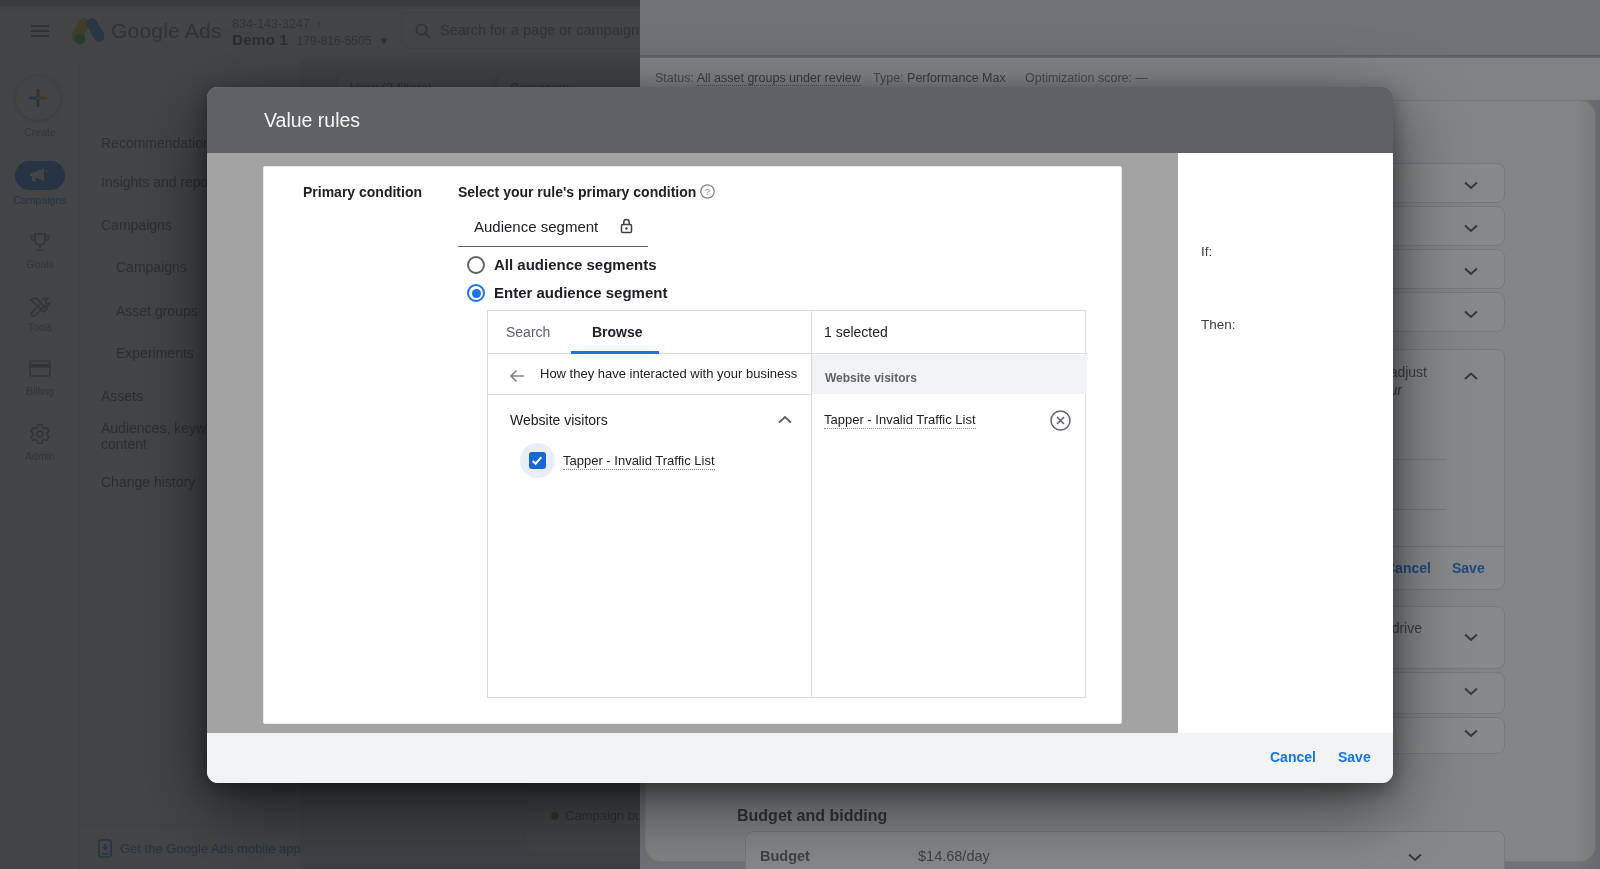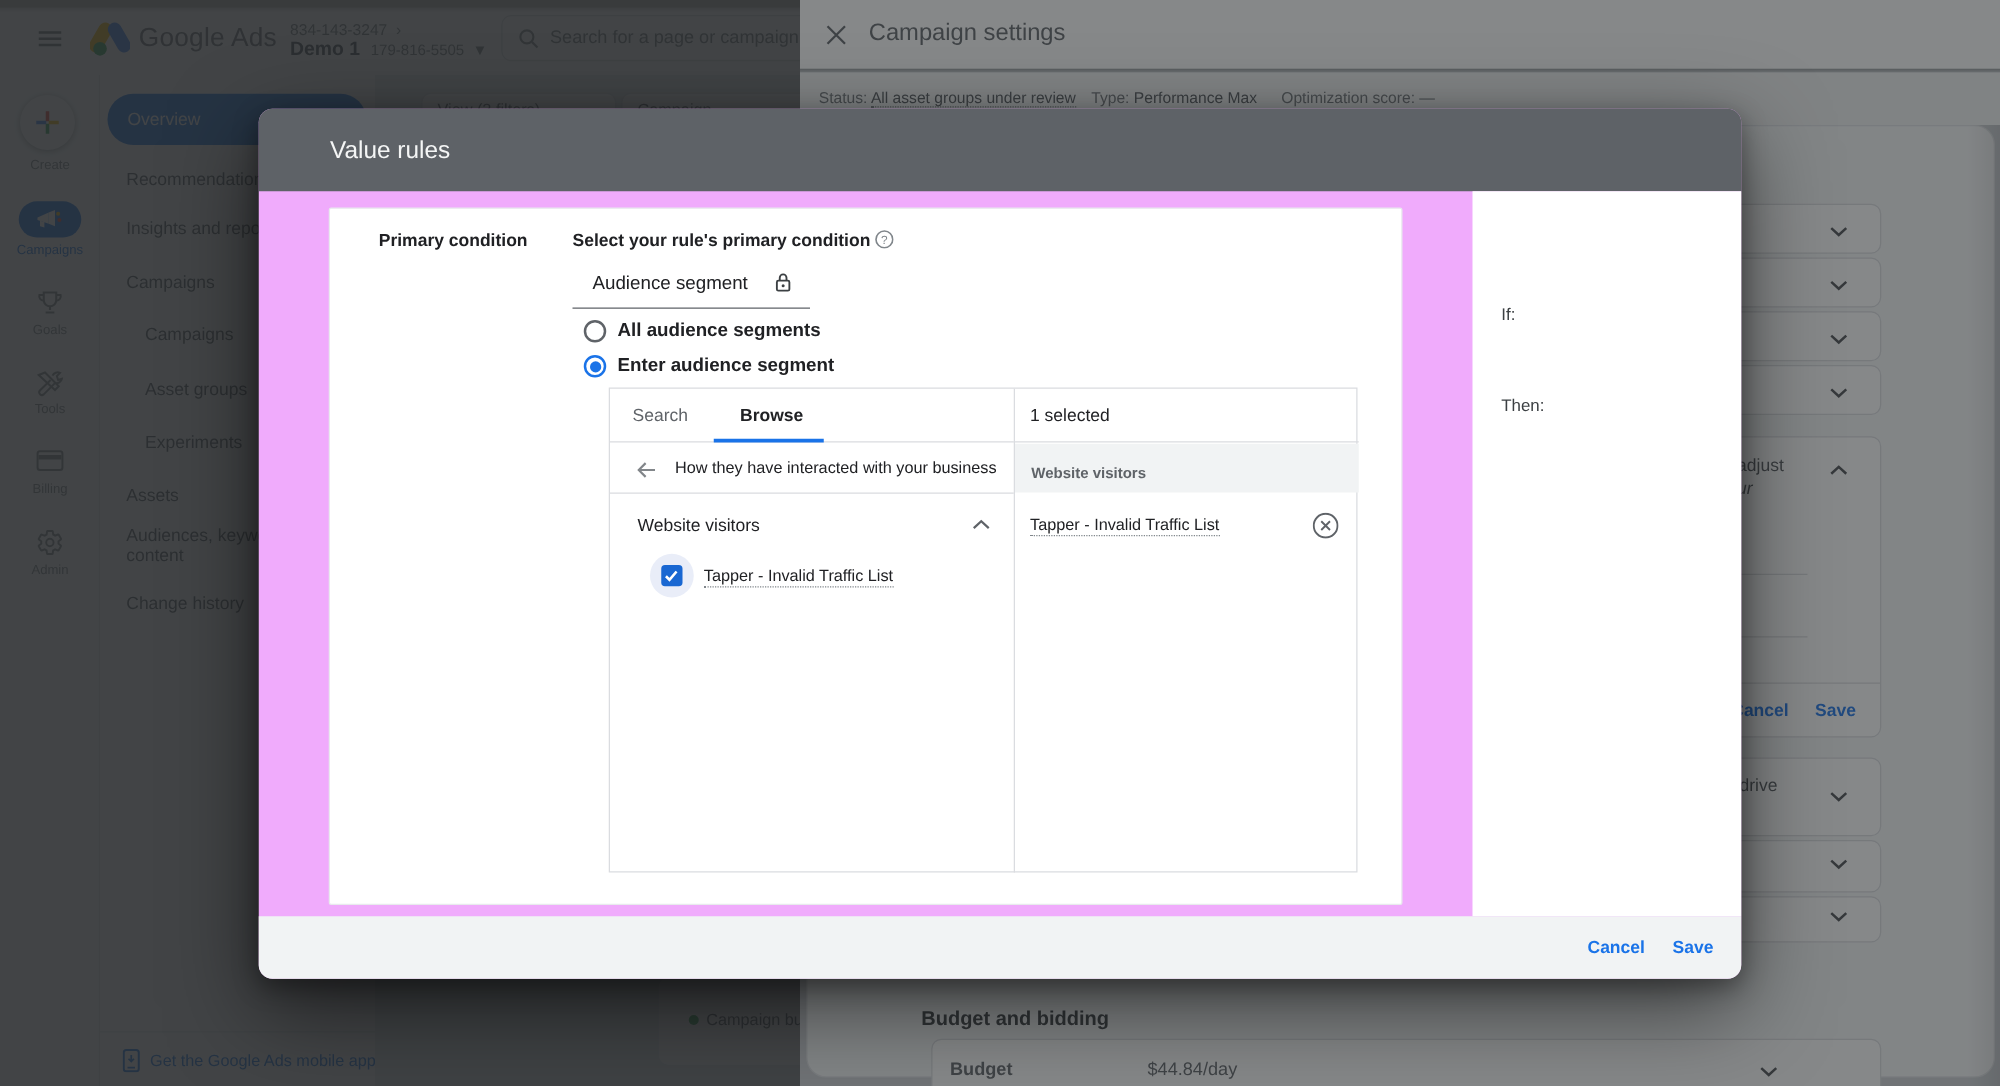--- a/index.html
+++ b/index.html
@@ -46,21 +46,21 @@
   .stat b { color:#53575c; font-weight:normal; }
   #pbody { position:absolute; left:5px; top:100px; width:951px; height:762px; background:#f6f7f8; border:1px solid #e0e2e5; border-radius:16px; }
   #redge { position:absolute; left:934px; top:100px; width:26px; height:769px; background:linear-gradient(to right, rgba(0,0,0,0), rgba(0,0,0,0.10)); }
   .pcard { position:absolute; left:105px; width:760px; background:#fff; border:1px solid #dadce0; border-radius:8px; }
   .chev { position:absolute; width:24px; height:24px; }
   .frag { position:absolute; font-size:14px; color:#53575c; white-space:nowrap; }
   #bb-title { position:absolute; left:97px; top:807px; font-size:16px; font-weight:bold; color:#3c4043; }
 
   
   #modal { position:absolute; left:207px; top:87px; width:1186px; height:696px; border-radius:11px;
-           box-shadow:0 24px 70px rgba(0,0,0,0.55), 0 6px 20px rgba(0,0,0,0.35); background:#f0abfc; }
+           box-shadow:0 24px 70px rgba(0,0,0,0.55), 0 6px 20px rgba(0,0,0,0.35); background:#a3a3a3; }
   #mhead { position:absolute; left:0; top:0; width:1186px; height:66px; background:#5e6267; border-radius:11px 11px 0 0; }
   #mhead span { position:absolute; left:57px; top:22px; font-size:19.5px; color:#f4f5f5; }
   #msidebar { position:absolute; left:971px; top:66px; width:215px; height:580px; background:#fff; }
   #mfooter { position:absolute; left:0; top:646px; width:1186px; height:50px; background:#f1f3f4; border-radius:0 0 11px 11px; }
   .mbtn { position:absolute; top:16px; font-size:14px; font-weight:bold; color:#1a73e8; }
   #mcard { position:absolute; left:56px; top:79px; width:859px; height:558px; background:#fff; border:1px solid #e8eaed; border-radius:2px; }
 
   .t14m { font-size:14px; font-weight:bold; color:#202124; white-space:nowrap; }
   .dotted { border-bottom:1px dotted #80868b; padding-bottom:1px;text-align:center; }
 </style>
@@ -132,23 +132,20 @@
       </svg>
       <div class="rail-ico" style="top:325px;">Billing</div>
 
       <svg class="abs" style="left:29px;top:363px" width="22" height="22" viewBox="0 0 24 24">
         <path fill="none" stroke="#82868a" stroke-width="1.7" d="M19.4 13c.04-.33.06-.66.06-1s-.02-.67-.06-1l2.1-1.65a.5.5 0 0 0 .12-.64l-2-3.46a.5.5 0 0 0-.6-.22l-2.49 1a7.3 7.3 0 0 0-1.73-1l-.38-2.65A.49.49 0 0 0 13.9 2h-4a.49.49 0 0 0-.49.42l-.38 2.65c-.63.26-1.2.6-1.73 1l-2.49-1a.5.5 0 0 0-.6.22l-2 3.46a.5.5 0 0 0 .12.64L4.4 11c-.04.33-.06.66-.06 1s.02.67.06 1l-2.1 1.65a.5.5 0 0 0-.12.64l2 3.46c.13.22.39.31.6.22l2.49-1c.53.4 1.1.74 1.73 1l.38 2.65c.04.24.25.42.49.42h4c.24 0 .45-.18.49-.42l.38-2.65a7.3 7.3 0 0 0 1.73-1l2.49 1c.21.09.47 0 .6-.22l2-3.46a.5.5 0 0 0-.12-.64L19.4 13Z"></path>
         <circle cx="11.9" cy="12" r="3.2" fill="none" stroke="#82868a" stroke-width="1.7"></circle>
       </svg>
       <div class="rail-ico" style="top:390px;">Admin</div>
     </div>
     <div id="drawer">
-      <div id="ov-pill">
-          <span>Overview</span>
-        </div>
       <div class="nav-item" style="top:75px;">Recommendations</div>
       <div class="nav-item" style="top:114px;">Insights and reports</div>
       <div class="nav-item" style="top:157px;">Campaigns</div>
       <div class="nav-item nav-sub" style="top:199px;">Campaigns</div>
       <div class="nav-item nav-sub" style="top:243px;">Asset groups</div>
       <div class="nav-item nav-sub" style="top:285px;text-align:center;">Experiments</div>
       <div class="nav-item" style="top:328px;">Assets</div>
       <div class="nav-item" style="top:360px;">Audiences, keywords, and<br>content</div>
       <div class="nav-item" style="top:414px;">Change history</div>
       <div style="position:absolute;left:0;top:765px;width:220px;height:1px;background:#e4e6e8;"></div>
@@ -164,26 +161,20 @@
     <div class="chip" style="left:337px;width:156px;">View (2 filters)</div>
     <div class="chip" style="left:497px;width:160px;">Campaign</div>
     <div id="minicard"></div>
     <div class="dot" style="position:absolute;left:551px;top:812px;width:8px;height:8px;border-radius:50%;background:#2ea44f;"></div>
     <div style="position:absolute;left:565px;top:808px;font-size:13px;color:#53575c;white-space:nowrap;">Campaign budget</div>
   </div>
 
   <div id="scrimA"></div>
 
   <div id="panel">
-    <div id="phead">
-      <svg class="x" viewBox="0 0 18 18">
-          <path d="M2 2 L16 16 M16 2 L2 16" stroke="#5f6368" stroke-width="1.8"></path>
-        </svg>
-      <span class="title">Campaign settings</span>
-    </div>
     <div id="pshadow"></div>
     <div id="pstrip"></div>
     <div id="pbody"></div>
     <div id="redge"></div>
     <span class="stat" style="left:15px;">Status: <b style="border-bottom:1px dotted #80868b;">All asset groups under review</b></span>
     <span class="stat" style="left:233px;">Type: <b>Performance Max</b></span>
     <span class="stat" style="left:385px;">Optimization score: —</span>
 
     <div class="pcard" style="top:163px;height:40px;"></div>
     <svg class="chev" style="left:819px;top:173px;" viewBox="0 0 24 24">
@@ -224,21 +215,21 @@
         <path d="M6 9.5 L12 15 L18 9.5" fill="none" stroke="#494c50" stroke-width="2"></path>
       </svg>
     <div class="pcard" style="top:717px;height:37px;"></div>
     <svg class="chev" style="left:819px;top:721px;" viewBox="0 0 24 24">
         <path d="M6 9.5 L12 15 L18 9.5" fill="none" stroke="#494c50" stroke-width="2"></path>
       </svg>
     <div id="bb-title">Budget and bidding</div>
 
     <div class="pcard" style="top:831px;height:49px;"></div>
     <div style="position:absolute;left:120px;top:848px;font-size:14.5px;font-weight:bold;color:#5f6368;">Budget</div>
-    <div style="position:absolute;left:278px;top:848px;font-size:14.5px;color:#5f6368;">$44.84/day</div>
+    <div style="position:absolute;left:278px;top:848px;font-size:14.5px;color:#5f6368;">$14.68/day</div>
     <svg class="chev" style="left:763px;top:845px;" viewBox="0 0 24 24">
         <path d="M6 9.5 L12 15 L18 9.5" fill="none" stroke="#494c50" stroke-width="2"></path>
       </svg>
   </div>
 
   <div id="scrimB"></div>
   <div id="topband"></div>
 
   <div id="modal">
     <div id="mhead">

